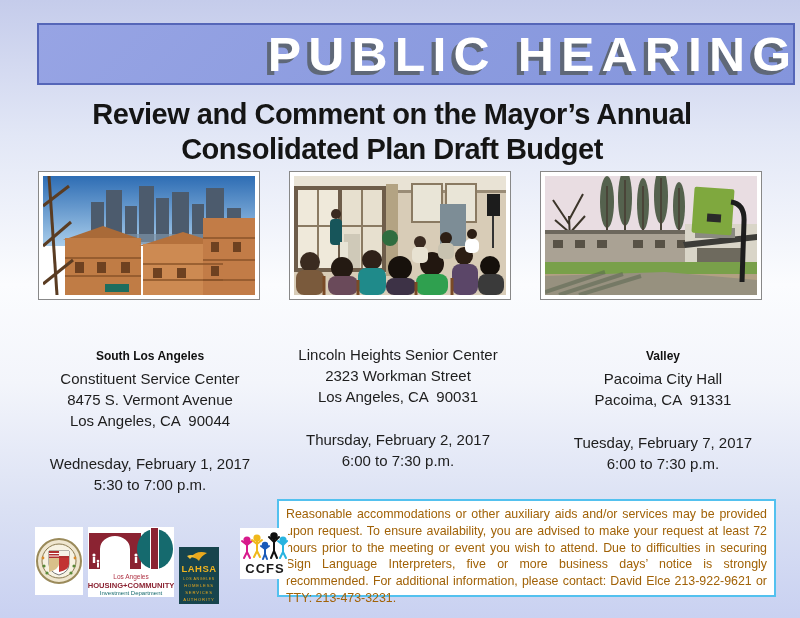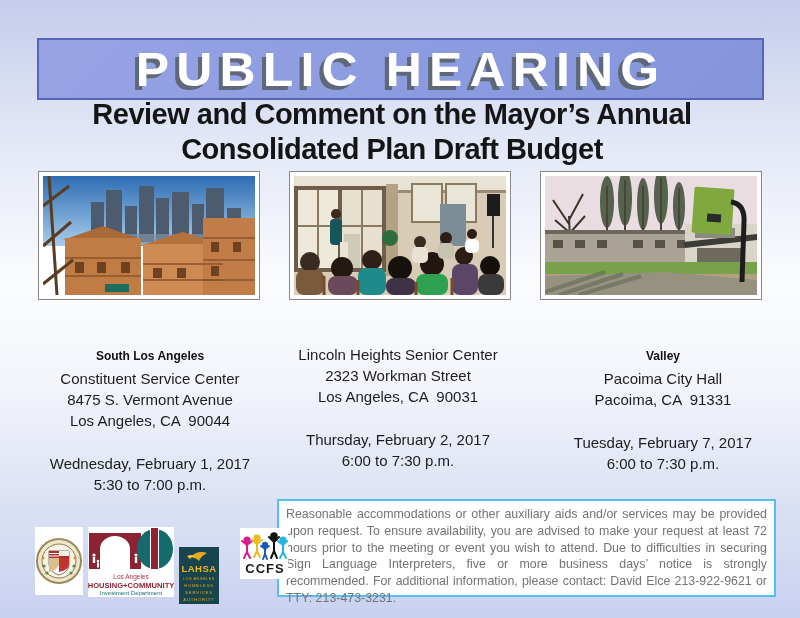--- a/index.html
+++ b/index.html
@@ -3,24 +3,24 @@
 <meta charset="utf-8">
 <style>
   html,body{margin:0;padding:0;}
   body{font-family:"Liberation Sans",sans-serif;}
   .page{
     position:relative;width:800px;height:618px;overflow:hidden;
     background:linear-gradient(180deg,#c5cceb 0%,#e2e7f6 22%,#fbfcfe 46%,#f3f5fb 62%,#dbe1f4 82%,#c9d1f1 100%);
   }
   
   .banner{
-    position:absolute;left:37px;top:38px;width:723px;height:58px;
+    position:absolute;left:37px;top:23px;width:723px;height:58px;
     background:linear-gradient(135deg,#97a4e4 0%,#8b9bdf 55%,#8495dc 100%);
     border:2px solid #5566b8;
-    display:flex;align-items:center;justify-content:center;
+    display:flex;align-items:center;justify-content:flex-end;padding-left:31px;
   }
   .banner h1{
     margin:0;font-size:49px;font-weight:bold;color:#ffffff;letter-spacing:7px;
     text-shadow:-4px 4px 0 #5f6878;
     transform:scaleX(1.02);white-space:nowrap;
   }
   
   .subtitle{
     position:absolute;left:0;top:97px;width:784px;text-align:center;
     font-weight:bold;color:#151515;font-size:29px;line-height:35px;
@@ -48,21 +48,21 @@
   .col-2{left:268px;width:260px;}
   .col-3{left:533px;width:260px;}
   .col .loc-name{font-size:12px;font-weight:bold;line-height:24px;color:#111;}
   .col .line{white-space:pre-wrap;}
   .col .spacer{height:22px;}
   
   .notice-box{
     position:absolute;left:277px;top:499px;width:481px;height:84px;
     background:#ffffff;border:2px solid #53c1ef;
     padding:5px 7px;
-    font-size:12.4px;line-height:16.8px;color:#737373;text-align:justify;
+    font-size:12.4px;line-height:16.8px;color:#a16207;text-align:justify;
   }
   .logos{
     position:absolute;left:35px;top:527px;height:72px;
     display:flex;align-items:flex-start;gap:5px;
   }
   .logo{background:#fff;}
   .logo svg{display:block;}
   .logo-seal{width:48px;height:68px;display:flex;align-items:center;justify-content:center;}
   .logo-hcid{width:86px;height:70px;}
   .logo-lahsa{width:40px;height:57px;background:#17444d;margin-top:20px;}

